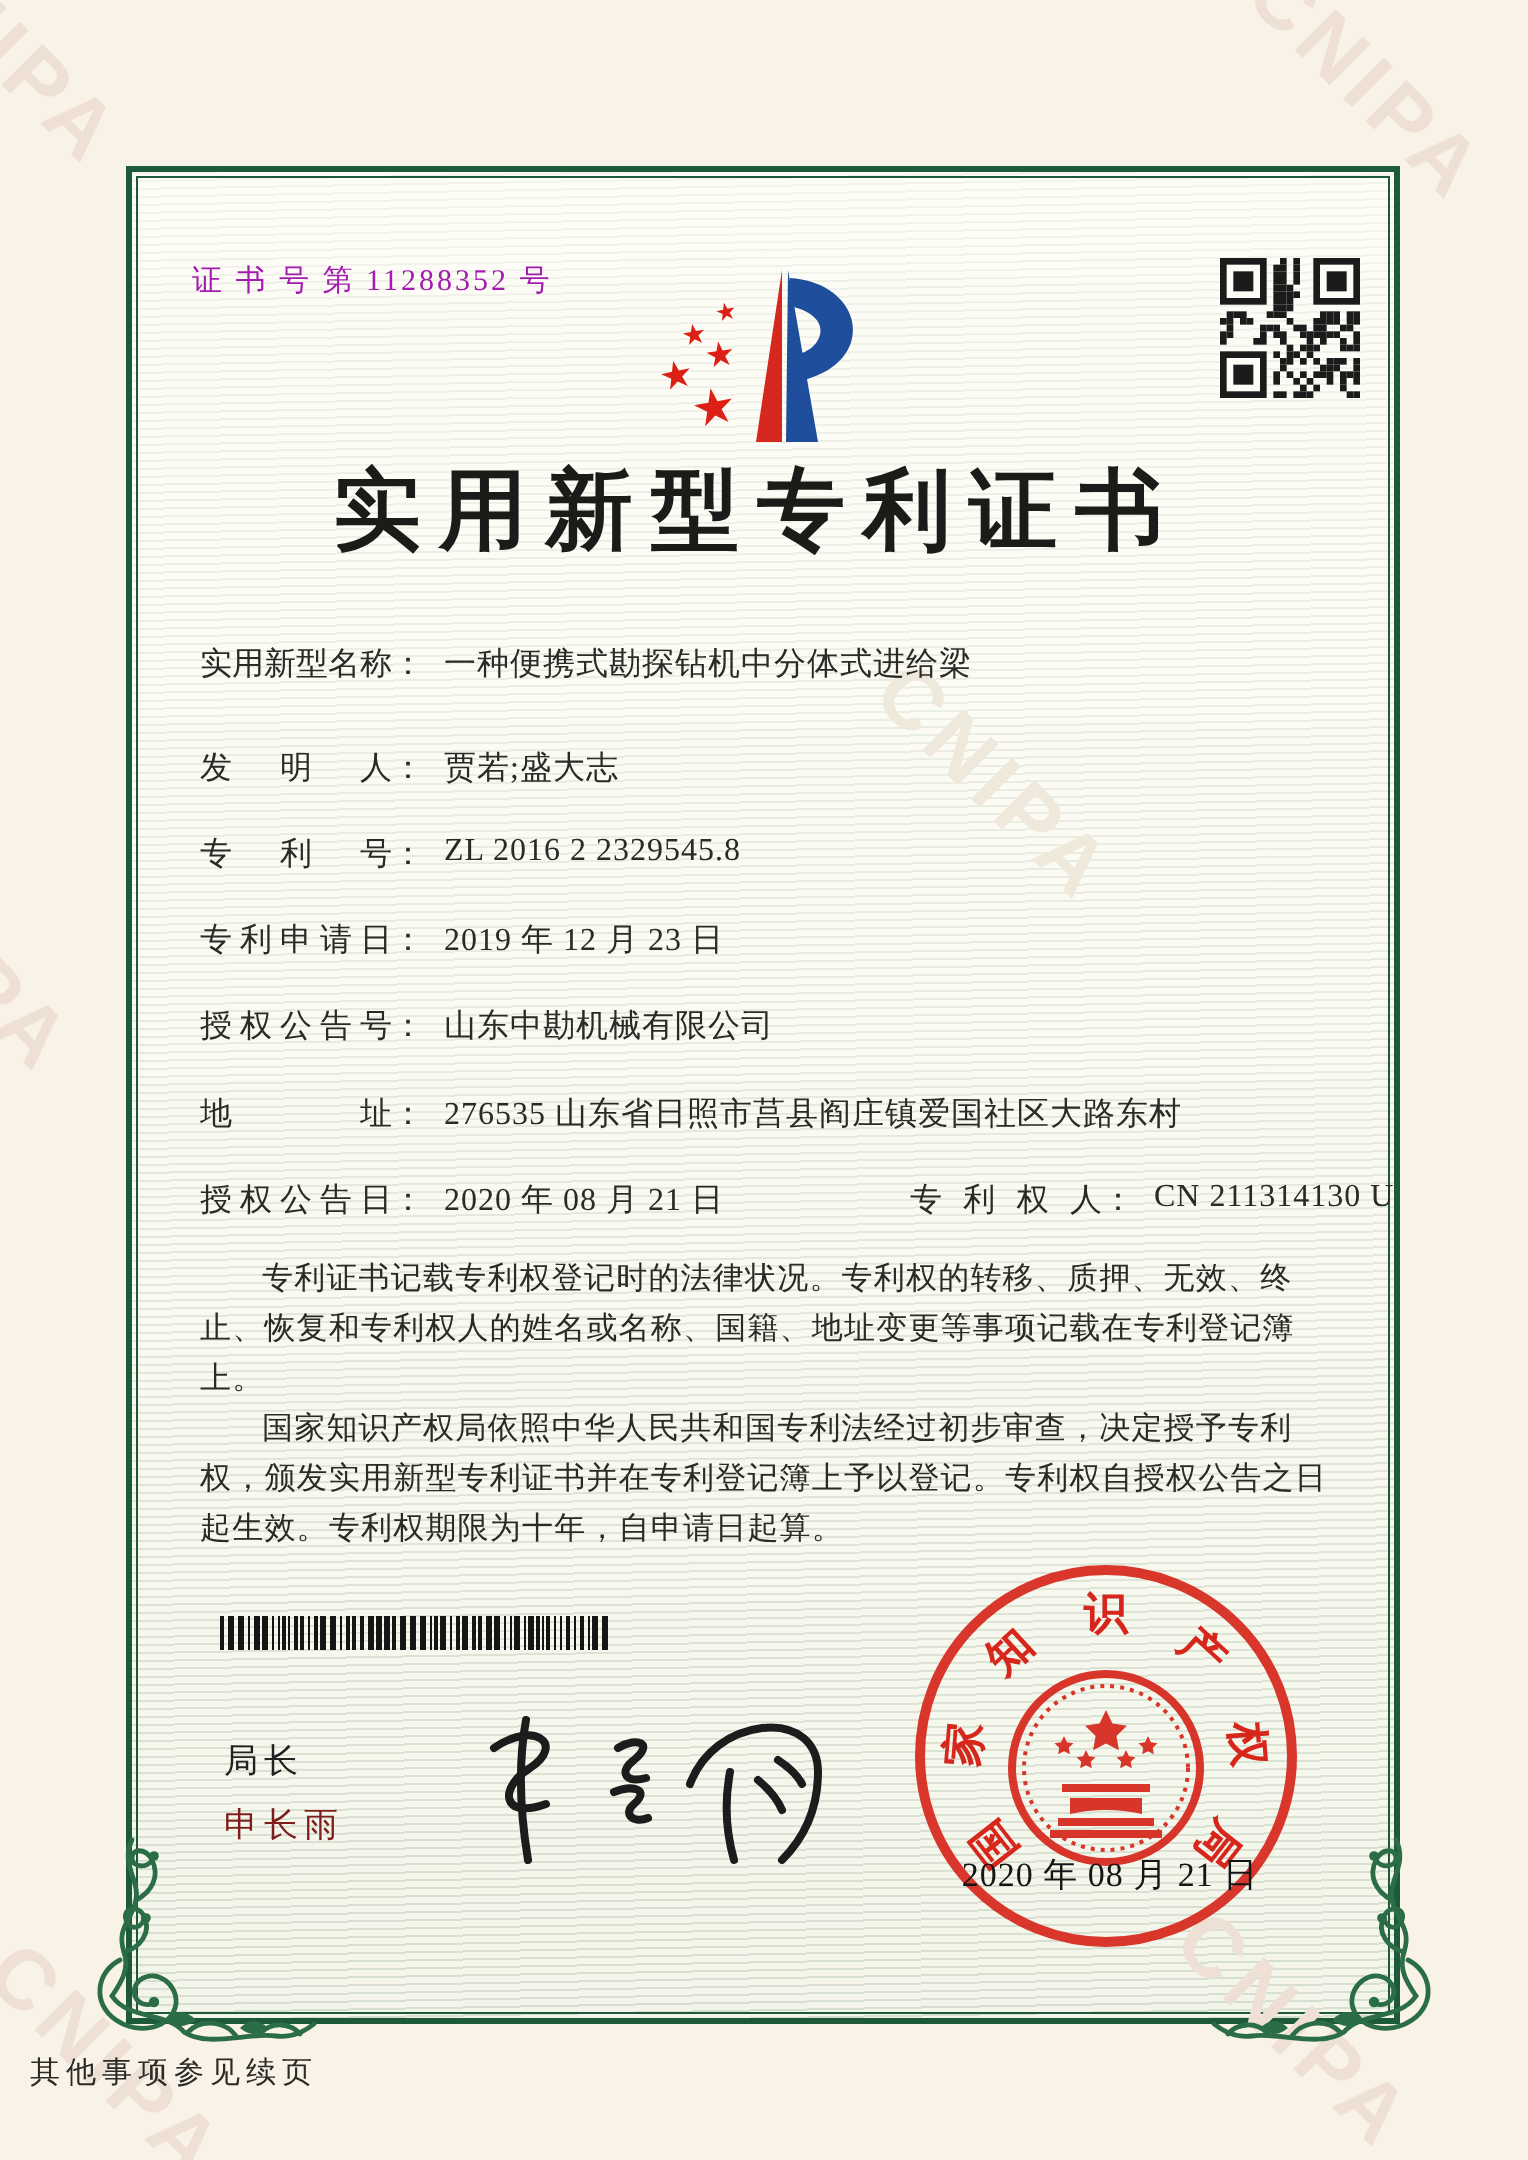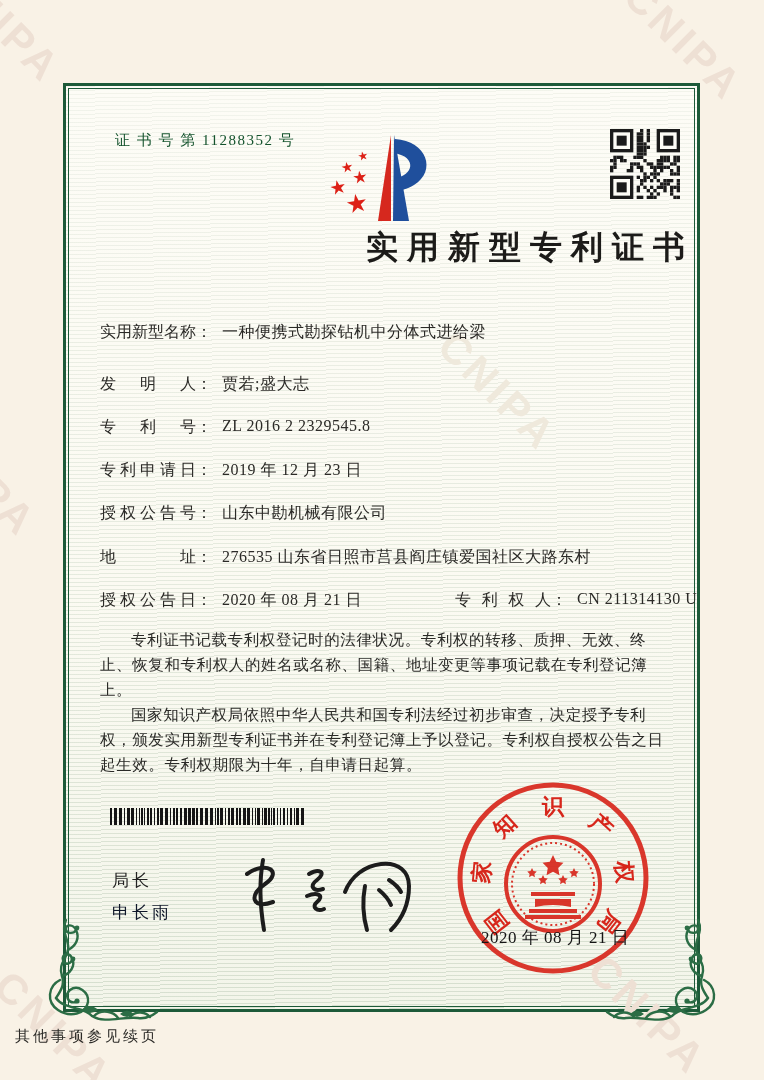--- a/index.html
+++ b/index.html
@@ -16,37 +16,37 @@
          mask-image:linear-gradient(180deg,rgba(0,0,0,.35),rgba(0,0,0,1));}
   .frame-inner{position:absolute;inset:2px;border:1px solid #1d5a39;}
 
   .wm{position:absolute;z-index:1;font:bold 42px "Liberation Sans",sans-serif;
       letter-spacing:4px;color:#eee0d4;transform:rotate(45deg);transform-origin:left top;
       pointer-events:none;white-space:nowrap;}
   .wm.onpanel{color:#efe9dc;}
 
   .abs{position:absolute;z-index:2;}
 
-  .cert-no{left:115px;top:131px;font-size:15px;letter-spacing:1.5px;color:#14532d;}
+  .cert-no{left:96px;top:131px;font-size:15px;letter-spacing:1.5px;color:#a21caf;}
   .qr{left:610px;top:129px;width:70px;height:70px;}
   .logo{left:315px;top:126px;}
-  .title{left:63px;top:226px;width:631px;text-align:right;font-size:32px;font-weight:700;
+  .title{left:63px;top:226px;width:631px;text-align:center;font-size:44px;font-weight:700;
          letter-spacing:9px;color:#1c1b19;}
 
   .row{left:100px;height:22px;font-size:16px;color:#2b2a27;white-space:nowrap;}
   .flabel{display:inline-block;width:96px;text-align:justify;text-align-last:justify;vertical-align:top;}
   .colon{display:inline-block;vertical-align:top;}
   .fvalue{display:inline-block;margin-left:10px;letter-spacing:.5px;vertical-align:top;}
 
   .paras{left:100px;top:627px;width:570px;font-size:15.5px;line-height:25px;color:#2a2a27;letter-spacing:.6px;}
   .paras p{margin:0;text-indent:2em;}
 
   .barcode{left:110px;top:808px;width:196px;height:17px;}
   .sig-label{left:112px;top:869px;font-size:17px;letter-spacing:3px;color:#222;text-align:right;}
-  .sig-name{left:112px;top:901px;font-size:17px;letter-spacing:3px;color:#0f172a;}
+  .sig-name{left:112px;top:901px;font-size:17px;letter-spacing:3px;color:#7f1d1d;}
   .signature{left:225px;top:848px;}
   .seal{left:453px;top:780px;z-index:2;}
   #seal-ring-text text{font-size:22px;font-weight:700;fill:#d7261b;font-family:"Liberation Serif",serif;}
   .seal-date{left:460px;top:926px;width:190px;text-align:center;font-size:17px;color:#151515;
              letter-spacing:.5px;z-index:3;}
 
   .page-info{left:63px;top:981px;width:631px;text-align:center;font-size:14px;color:#33332f;letter-spacing:2px;}
   .note{left:15px;top:1027px;width:734px;text-align:left;font-size:15px;color:#2b2a27;letter-spacing:3px;}
 
   .flourish{position:absolute;z-index:3;}

